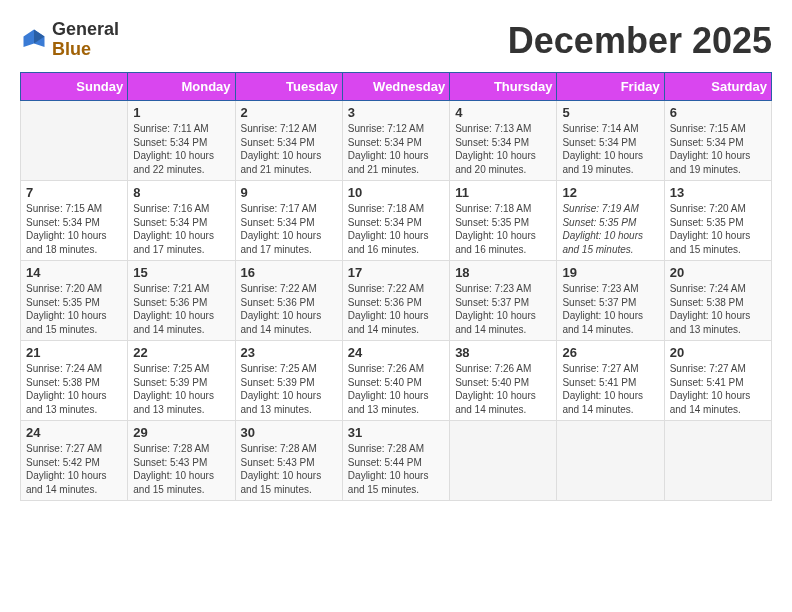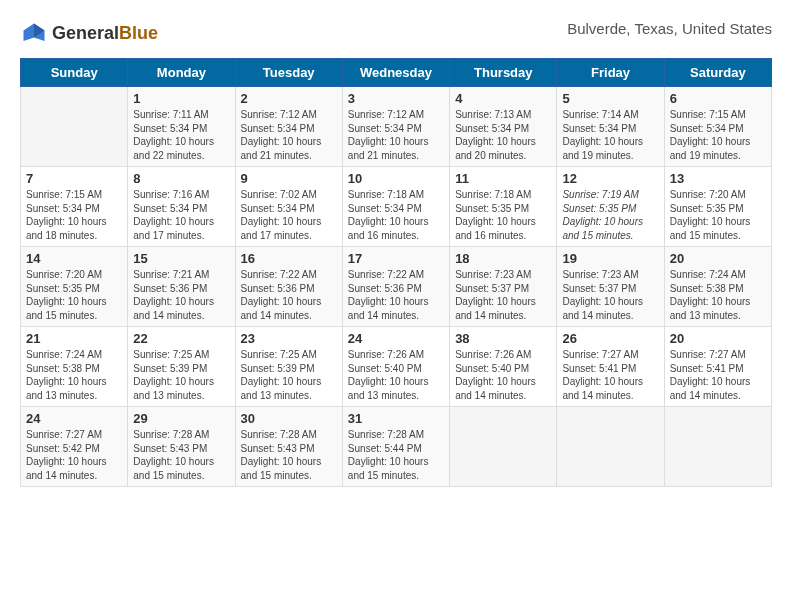--- a/index.html
+++ b/index.html
@@ -16,21 +16,21 @@
       align-items: flex-start;
       margin-bottom: 10px;
     }
     .logo {
       display: flex;
       align-items: center;
       gap: 4px;
     }
     .logo-text {
       display: flex;
-      flex-direction: row;
+      flex-direction: column;
       line-height: 1.1;
     }
     .logo-general {
       font-size: 18px;
       font-weight: bold;
       color: #333;
     }
     .logo-blue {
       font-size: 18px;
       font-weight: bold;
@@ -51,26 +51,26 @@
     .location {
       font-size: 15px;
       color: #555;
     }
     .calendar {
       width: 100%;
       border-collapse: collapse;
       border: 1px solid #ccc;
     }
     .calendar th {
-      background-color: #0369a1;
+      background-color: #d946ef;
       color: #fff;
       font-size: 13px;
       font-weight: bold;
       padding: 6px 4px;
-      text-align: center;
+      text-align: right;
       border: 1px solid #2a5fa5;
     }
     .calendar td {
       vertical-align: top;
       border: 1px solid #ddd;
       padding: 4px 5px;
       width: 107px;
       min-height: 90px;
       font-size: 10.5px;
       color: #333;
@@ -106,21 +106,21 @@
     <svg class="logo-icon" viewBox="0 0 32 32" xmlns="http://www.w3.org/2000/svg">
       <polygon points="16,4 28,12 28,24 16,20 4,24 4,12" fill="#3a7bd5"></polygon>
       <polygon points="16,4 28,12 16,20" fill="#2a5fa5"></polygon>
     </svg>
     <div class="logo-text">
       <span class="logo-general">General</span>
       <span class="logo-blue">Blue</span>
     </div>
   </div>
   <div class="title-block">
-    <div class="location">Bulverde, Texas, United States</div>
+    <div class="month-title">December 2025</div>
   </div>
 </div>
 
 <table class="calendar">
   <thead>
     <tr>
     <th>Sunday</th>
         <th>Monday</th>
         <th>Tuesday</th>
         <th>Wednesday</th>
@@ -185,21 +185,21 @@
         </td>
         <td>
           <span class="day-number">8</span>
           <div class="cell-info" style="white-space: pre-line;">Sunrise: 7:16 AM
 Sunset: 5:34 PM
 Daylight: 10 hours
 and 17 minutes.</div>
         </td>
         <td>
           <span class="day-number">9</span>
-          <div class="cell-info" style="white-space: pre-line;">Sunrise: 7:02 AM
+          <div class="cell-info" style="white-space: pre-line;">Sunrise: 7:17 AM
 Sunset: 5:34 PM
 Daylight: 10 hours
 and 17 minutes.</div>
         </td>
         <td>
           <span class="day-number">10</span>
           <div class="cell-info" style="white-space: pre-line;">Sunrise: 7:18 AM
 Sunset: 5:34 PM
 Daylight: 10 hours
 and 16 minutes.</div>

